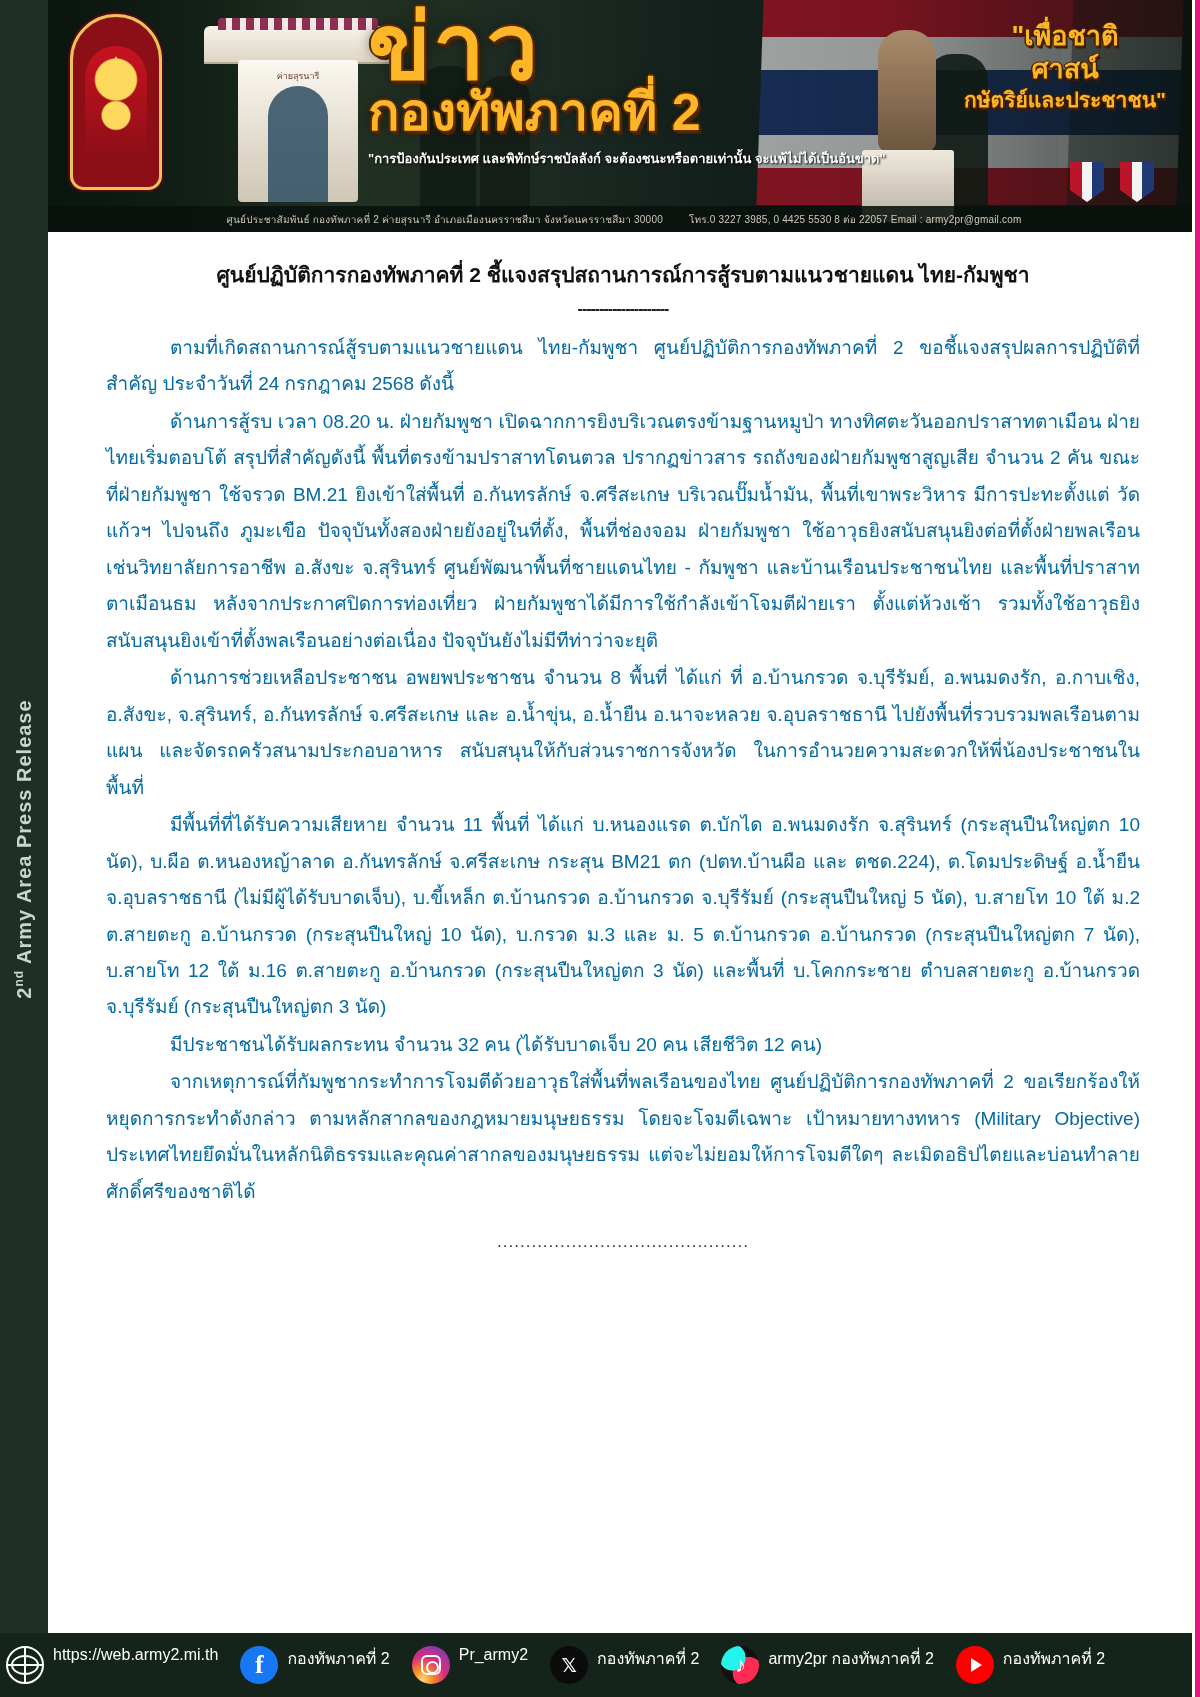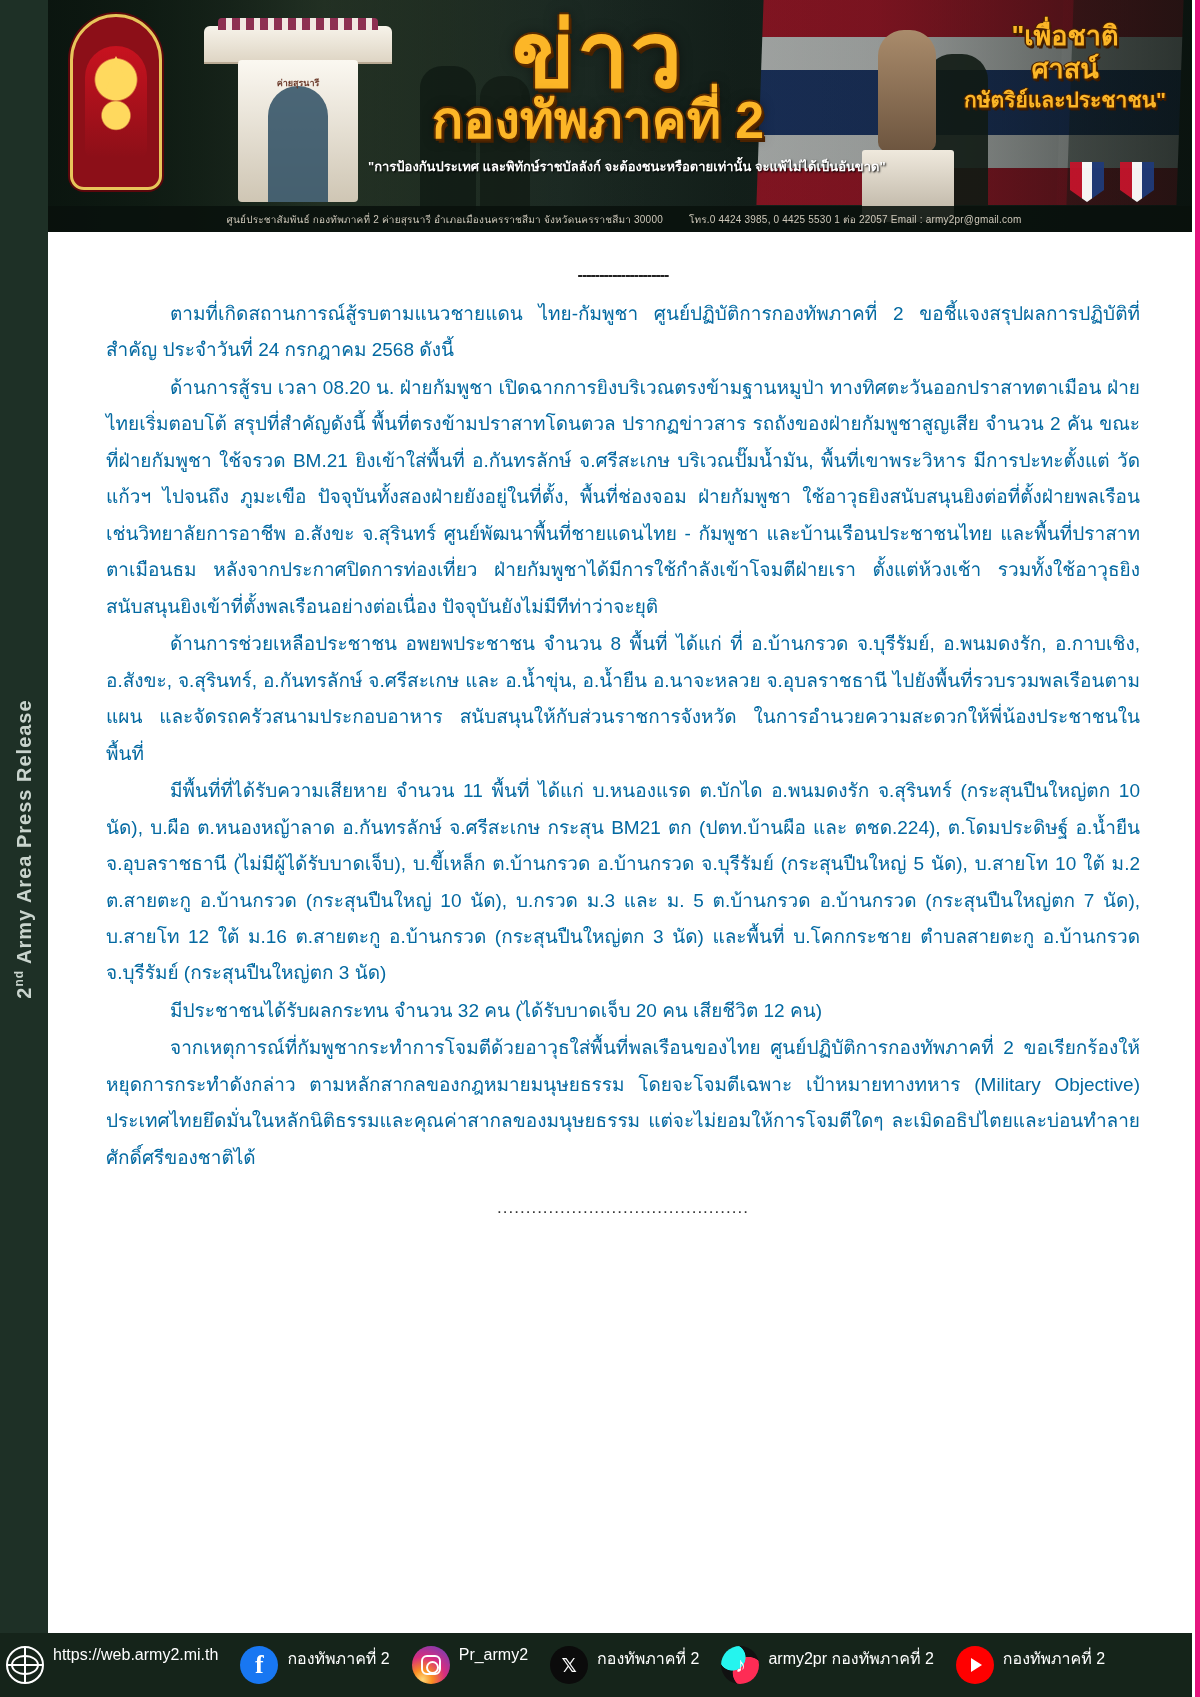--- a/index.html
+++ b/index.html
@@ -149,23 +149,23 @@
     border-radius: 4px;
   }
   .gate-arch {
     position: absolute; left: 70px; top: 74px;
     width: 60px; height: 116px;
     background: #2d4d63;
     border-radius: 30px 30px 0 0;
     opacity: .85;
   }
   .gate-label {
-    position: absolute; left: 56px; top: 64px;
+    position: absolute; left: 56px; top: 57px;
     width: 88px; text-align: center;
-    color: #6b3a2a; font-size: 9px; font-weight: bold;
+    color: #6b3a2a; font-size: 9px; font-weight: normal;
   }
 
   
   .soldier {
     position: absolute; bottom: 16px;
     width: 56px; height: 150px;
     background: #111b14;
     opacity: .85;
     border-radius: 22px 22px 6px 6px;
   }
@@ -186,22 +186,22 @@
   }
   .statue-base {
     position: absolute; left: 2px; bottom: 0;
     width: 92px; height: 72px;
     background: linear-gradient(#efe9dd, #b9b0a0);
     border-radius: 3px;
   }
 
   
   .banner-head {
-    position: absolute; left: 320px; top: 12px;
-    width: 460px; text-align: center;
+    position: absolute; left: 320px; top: 4px;
+    width: 460px; 
     z-index: 5;
   }
   .head-khao {
     font-size: 92px; line-height: .95; font-weight: bold;
     color: #fcb627;
     text-shadow:
       -2px 0 #5a2a00, 2px 0 #5a2a00, 0 -2px #5a2a00, 0 2px #5a2a00,
       3px 4px 0 #4a2200, 0 0 14px rgba(0,0,0,.55);
     letter-spacing: 2px;
   }
@@ -412,26 +412,27 @@
     </div>
 
     <div class="slogan">
       <div>"เพื่อชาติ</div>
       <div>ศาสน์</div>
       <div class="last">กษัตริย์และประชาชน"</div>
     </div>
 
     <div class="banner-contact">
       <span>ศูนย์ประชาสัมพันธ์ กองทัพภาคที่ 2 ค่ายสุรนารี อำเภอเมืองนครราชสีมา จังหวัดนครราชสีมา 30000</span>
-      <span>โทร.0 4424 3985, 0 4425 5530 1 ต่อ 22057 Email : army2pr@gmail.com</span>
+      <span>โทร.0 3227 3985, 0 4425 5530 8 ต่อ 22057 Email : army2pr@gmail.com</span>
     </div>
   </div>
 
   <div class="doc">
     <div class="doc-title">
+      <div>ศูนย์ปฏิบัติการกองทัพภาคที่ 2 ชี้แจงสรุปสถานการณ์การสู้รบตามแนวชายแดน ไทย-กัมพูชา</div>
     </div>
     <div class="doc-rule">---------------------</div>
 
     <p class="para">ตามที่เกิดสถานการณ์สู้รบตามแนวชายแดน ไทย-กัมพูชา ศูนย์ปฏิบัติการกองทัพภาคที่ 2 ขอชี้แจงสรุปผลการปฏิบัติที่สำคัญ ประจำวันที่ 24 กรกฎาคม 2568 ดังนี้</p>
     <p class="para">ด้านการสู้รบ เวลา 08.20 น. ฝ่ายกัมพูชา เปิดฉากการยิงบริเวณตรงข้ามฐานหมูป่า ทางทิศตะวันออกปราสาทตาเมือน ฝ่ายไทยเริ่มตอบโต้ สรุปที่สำคัญดังนี้ พื้นที่ตรงข้ามปราสาทโดนตวล ปรากฏข่าวสาร รถถังของฝ่ายกัมพูชาสูญเสีย จำนวน 2 คัน ขณะที่ฝ่ายกัมพูชา ใช้จรวด BM.21 ยิงเข้าใส่พื้นที่ อ.กันทรลักษ์ จ.ศรีสะเกษ บริเวณปั๊มน้ำมัน, พื้นที่เขาพระวิหาร มีการปะทะตั้งแต่ วัดแก้วฯ ไปจนถึง ภูมะเขือ ปัจจุบันทั้งสองฝ่ายยังอยู่ในที่ตั้ง, พื้นที่ช่องจอม ฝ่ายกัมพูชา ใช้อาวุธยิงสนับสนุนยิงต่อที่ตั้งฝ่ายพลเรือน เช่นวิทยาลัยการอาชีพ อ.สังขะ จ.สุรินทร์ ศูนย์พัฒนาพื้นที่ชายแดนไทย - กัมพูชา และบ้านเรือนประชาชนไทย และพื้นที่ปราสาทตาเมือนธม หลังจากประกาศปิดการท่องเที่ยว ฝ่ายกัมพูชาได้มีการใช้กำลังเข้าโจมตีฝ่ายเรา ตั้งแต่ห้วงเช้า รวมทั้งใช้อาวุธยิงสนับสนุนยิงเข้าที่ตั้งพลเรือนอย่างต่อเนื่อง ปัจจุบันยังไม่มีทีท่าว่าจะยุติ</p>
     <p class="para">ด้านการช่วยเหลือประชาชน อพยพประชาชน จำนวน 8 พื้นที่ ได้แก่ ที่ อ.บ้านกรวด จ.บุรีรัมย์, อ.พนมดงรัก, อ.กาบเชิง, อ.สังขะ, จ.สุรินทร์, อ.กันทรลักษ์ จ.ศรีสะเกษ และ อ.น้ำขุ่น, อ.น้ำยืน อ.นาจะหลวย จ.อุบลราชธานี ไปยังพื้นที่รวบรวมพลเรือนตามแผน และจัดรถครัวสนามประกอบอาหาร สนับสนุนให้กับส่วนราชการจังหวัด ในการอำนวยความสะดวกให้พี่น้องประชาชนในพื้นที่</p>
     <p class="para">มีพื้นที่ที่ได้รับความเสียหาย จำนวน 11 พื้นที่ ได้แก่ บ.หนองแรด ต.บักได อ.พนมดงรัก จ.สุรินทร์ (กระสุนปืนใหญ่ตก 10 นัด), บ.ผือ ต.หนองหญ้าลาด อ.กันทรลักษ์ จ.ศรีสะเกษ กระสุน BM21 ตก (ปตท.บ้านผือ และ ตชด.224), ต.โดมประดิษฐ์ อ.น้ำยืน จ.อุบลราชธานี (ไม่มีผู้ได้รับบาดเจ็บ), บ.ขี้เหล็ก ต.บ้านกรวด อ.บ้านกรวด จ.บุรีรัมย์ (กระสุนปืนใหญ่ 5 นัด), บ.สายโท 10 ใต้  ม.2 ต.สายตะกู อ.บ้านกรวด (กระสุนปืนใหญ่ 10 นัด), บ.กรวด ม.3 และ ม. 5 ต.บ้านกรวด อ.บ้านกรวด (กระสุนปืนใหญ่ตก 7 นัด), บ.สายโท 12 ใต้ ม.16 ต.สายตะกู อ.บ้านกรวด (กระสุนปืนใหญ่ตก 3 นัด) และพื้นที่ บ.โคกกระชาย ตำบลสายตะกู อ.บ้านกรวด จ.บุรีรัมย์ (กระสุนปืนใหญ่ตก 3 นัด)</p>
     <p class="para">มีประชาชนได้รับผลกระทน จำนวน 32 คน (ได้รับบาดเจ็บ 20 คน เสียชีวิต 12 คน)</p>
     <p class="para">จากเหตุการณ์ที่กัมพูชากระทำการโจมตีด้วยอาวุธใส่พื้นที่พลเรือนของไทย ศูนย์ปฏิบัติการกองทัพภาคที่ 2 ขอเรียกร้องให้หยุดการกระทำดังกล่าว ตามหลักสากลของกฎหมายมนุษยธรรม โดยจะโจมตีเฉพาะ เป้าหมายทางทหาร (Military Objective) ประเทศไทยยึดมั่นในหลักนิติธรรมและคุณค่าสากลของมนุษยธรรม แต่จะไม่ยอมให้การโจมตีใดๆ ละเมิดอธิปไตยและบ่อนทำลายศักดิ์ศรีของชาติได้</p>
 

